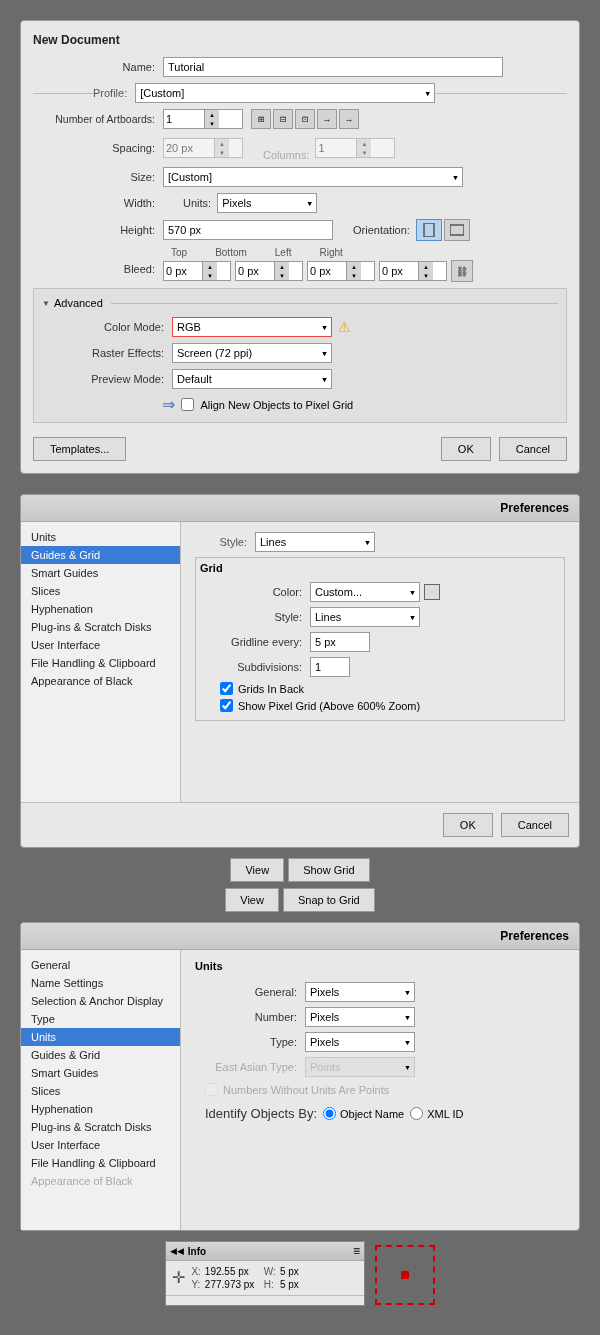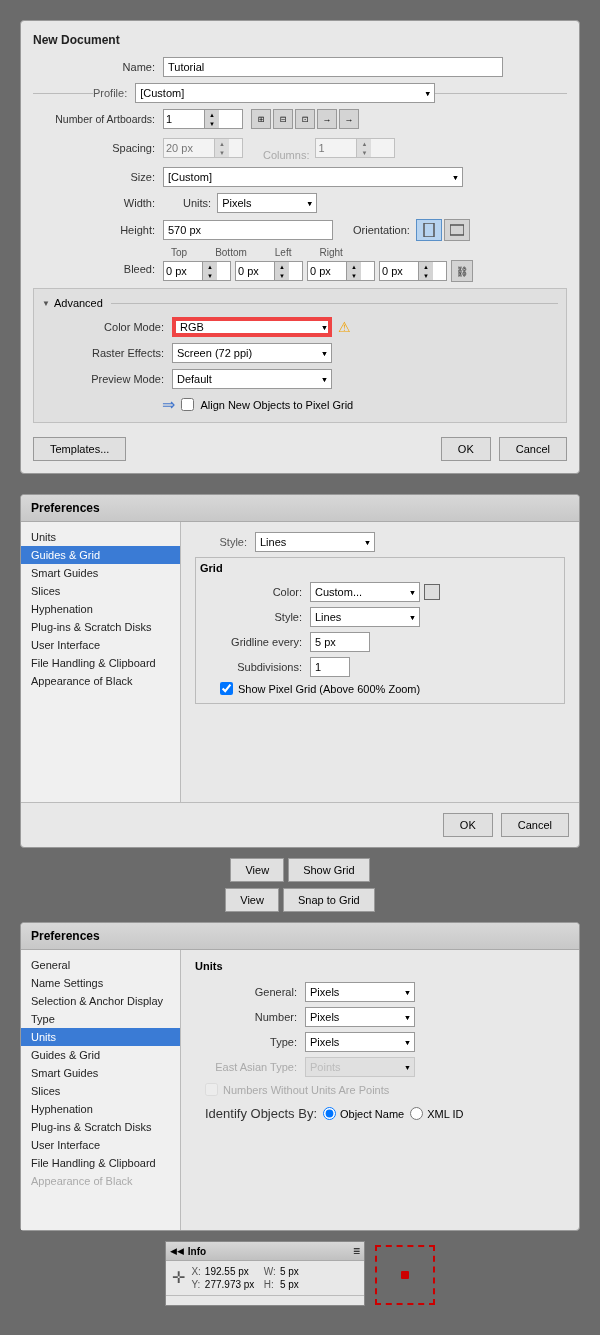--- a/index.html
+++ b/index.html
@@ -221,20 +221,21 @@
       margin: 0 auto 0 auto;
       width: 560px;
     }
     .pref-title {
       background: linear-gradient(#d8d8d8, #c8c8c8);
       border-bottom: 1px solid #aaa;
       padding: 6px 10px;
       font-size: 12px;
       font-weight: bold;
       border-radius: 4px 4px 0 0;
+      text-align: right;
     }
     .pref-body {
       display: flex;
       min-height: 280px;
     }
     .pref-sidebar {
       width: 160px;
       border-right: 1px solid #bbb;
       padding: 6px 0;
       background: #f0f0f0;
@@ -576,21 +577,21 @@
   <div class="advanced-section">
     <div class="advanced-title">
       <span class="triangle">▼</span>
       <span>Advanced</span>
       <div class="divider-line"></div>
     </div>
 
     <div class="form-row">
       <div class="form-label">Color Mode:</div>
       <div class="select-wrapper">
-        <select style="width:160px;height:20px;font-size:11px;background:#fff;border:4px solid #ef4444;padding:0 18px 0 4px;appearance:none;-webkit-appearance:none;">
+        <select style="width:160px;height:20px;font-size:11px;background:#fff;border:1px solid #ef4444;padding:0 18px 0 4px;appearance:none;-webkit-appearance:none;">
           <option>RGB</option>
         </select>
         <span style="position:absolute;right:4px;top:50%;transform:translateY(-50%);font-size:7px;pointer-events:none;">▼</span>
       </div>
       <span class="warning-icon">⚠</span>
     </div>
 
     <div class="form-row">
       <div class="form-label">Raster Effects:</div>
       <div class="select-wrapper">
@@ -680,20 +681,24 @@
         <div class="grid-row">
           <div class="grid-label">Gridline every:</div>
           <input class="form-input" type="text" value="5 px" style="width: 60px;">
         </div>
 
         <div class="grid-row">
           <div class="grid-label">Subdivisions:</div>
           <input class="form-input" type="text" value="1" style="width: 40px;">
         </div>
 
+        <div class="checkbox-item">
+          <input type="checkbox" checked="" style="">
+          <label>Grids In Back</label>
+        </div>
         <div class="checkbox-item">
           <input type="checkbox" checked="" style="">
           <label>Show Pixel Grid (Above 600% Zoom)</label>
         </div>
       </div>
     </div>
   </div>
   <div class="pref-buttons">
     <button class="btn">OK</button>
     <button class="btn">Cancel</button>

